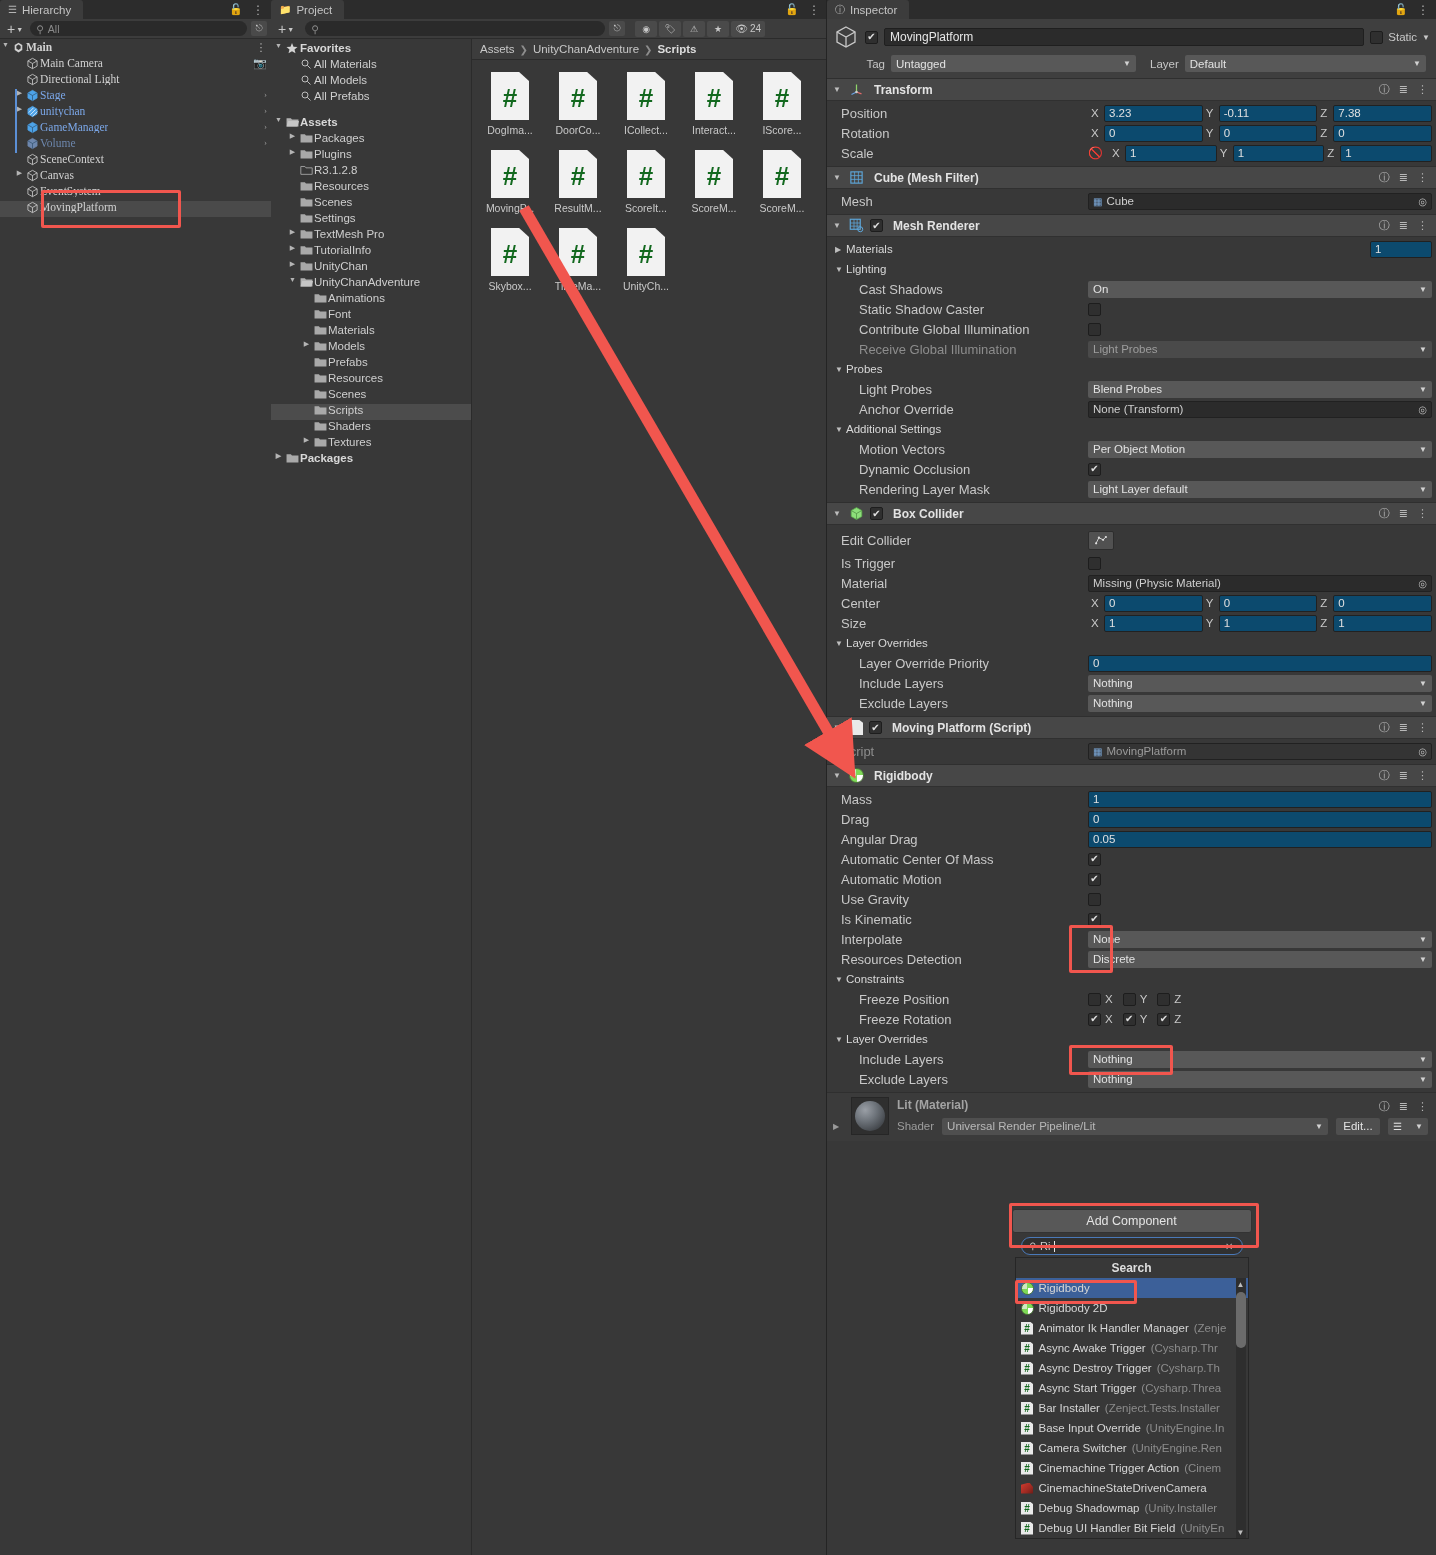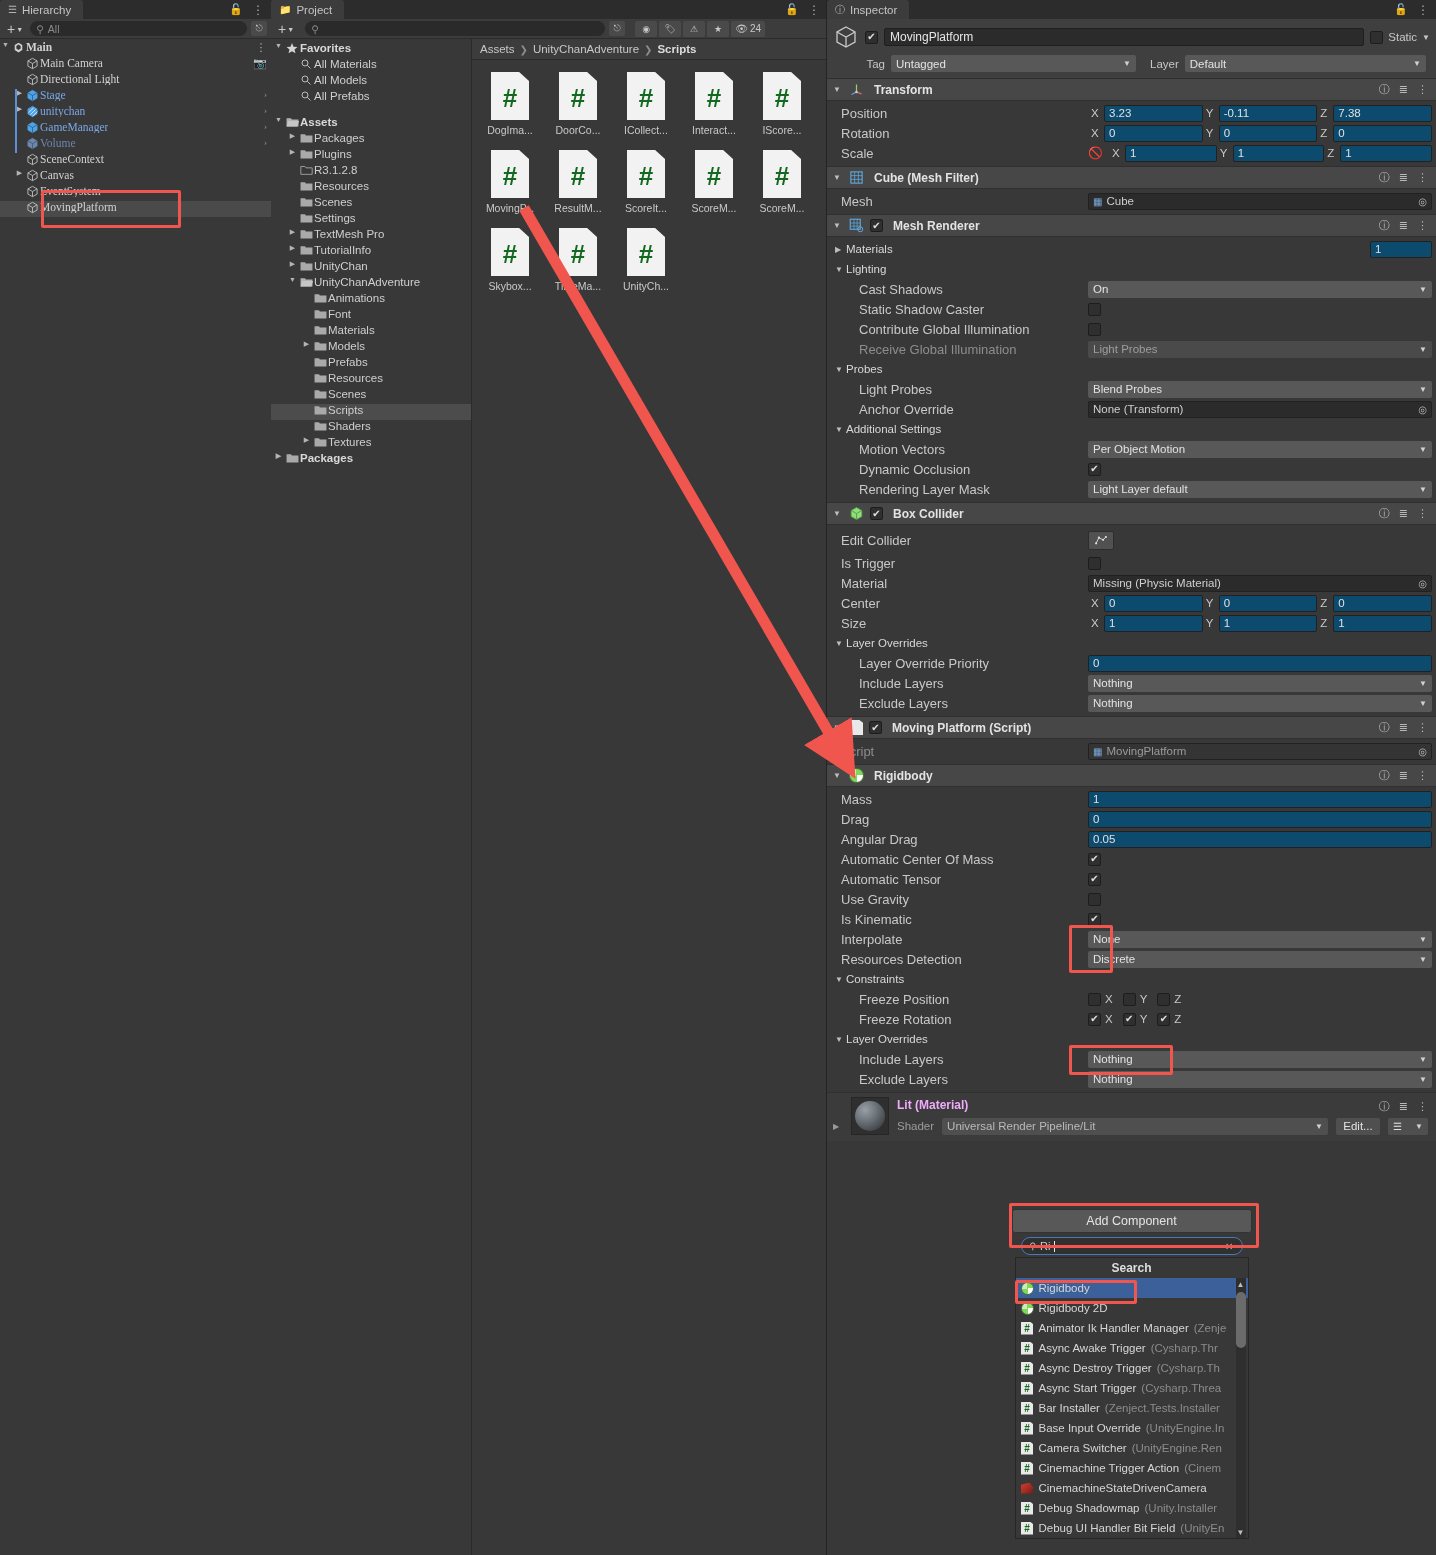--- a/index.html
+++ b/index.html
@@ -1225,21 +1225,21 @@
               </div>
               <div class="prow">
                 <span class="pname ">Angular Drag</span>
                 <div class="field wide">0.05</div>
               </div>
               <div class="prow">
                 <span class="pname ">Automatic Center Of Mass</span>
                 <span class="chk on"></span>
               </div>
               <div class="prow">
-                <span class="pname ">Automatic Tensor</span>
+                <span class="pname ">Automatic Motion</span>
                 <span class="chk on"></span>
               </div>
               <div class="prow">
                 <span class="pname ">Use Gravity</span>
                 <span class="chk "></span>
               </div>
               <div class="prow">
                 <span class="pname ">Is Kinematic</span>
                 <span class="chk on"></span>
               </div>
@@ -1305,21 +1305,21 @@
           </div>
         </div>
 
       <div class="mat-block">
         <div class="mat-row">
           <div style="width:10px; color:#9a9a9a; font-size:8px; align-self:flex-end; padding-bottom:4px;">▶</div>
           <div class="mat-prev">
               <div class="sphere"></div>
             </div>
           <div style="flex:1;">
-            <div style="color:#f0abfc; font-size:12px; font-weight:bold;">Lit (Material)</div>
+            <div style="color:#a3a3a3; font-size:12px; font-weight:bold;">Lit (Material)</div>
             <div style="display:flex; align-items:center; gap:8px; margin-top:6px;">
               <span class="lblsm" style="color:#9d9d9d;">Shader</span>
               <div class="dropdown" style="flex:1; background:#4f4f4f; color:#b9b9b9;">
                 <span>Universal Render Pipeline/Lit</span>
                 <span class="ar">▼</span>
               </div>
               <div class="dropdown" style="width:44px; justify-content:center; background:#4f4f4f;">
                 <span>Edit...</span>
               </div>
               <div class="dropdown" style="width:40px; background:#4f4f4f; gap:4px;">

